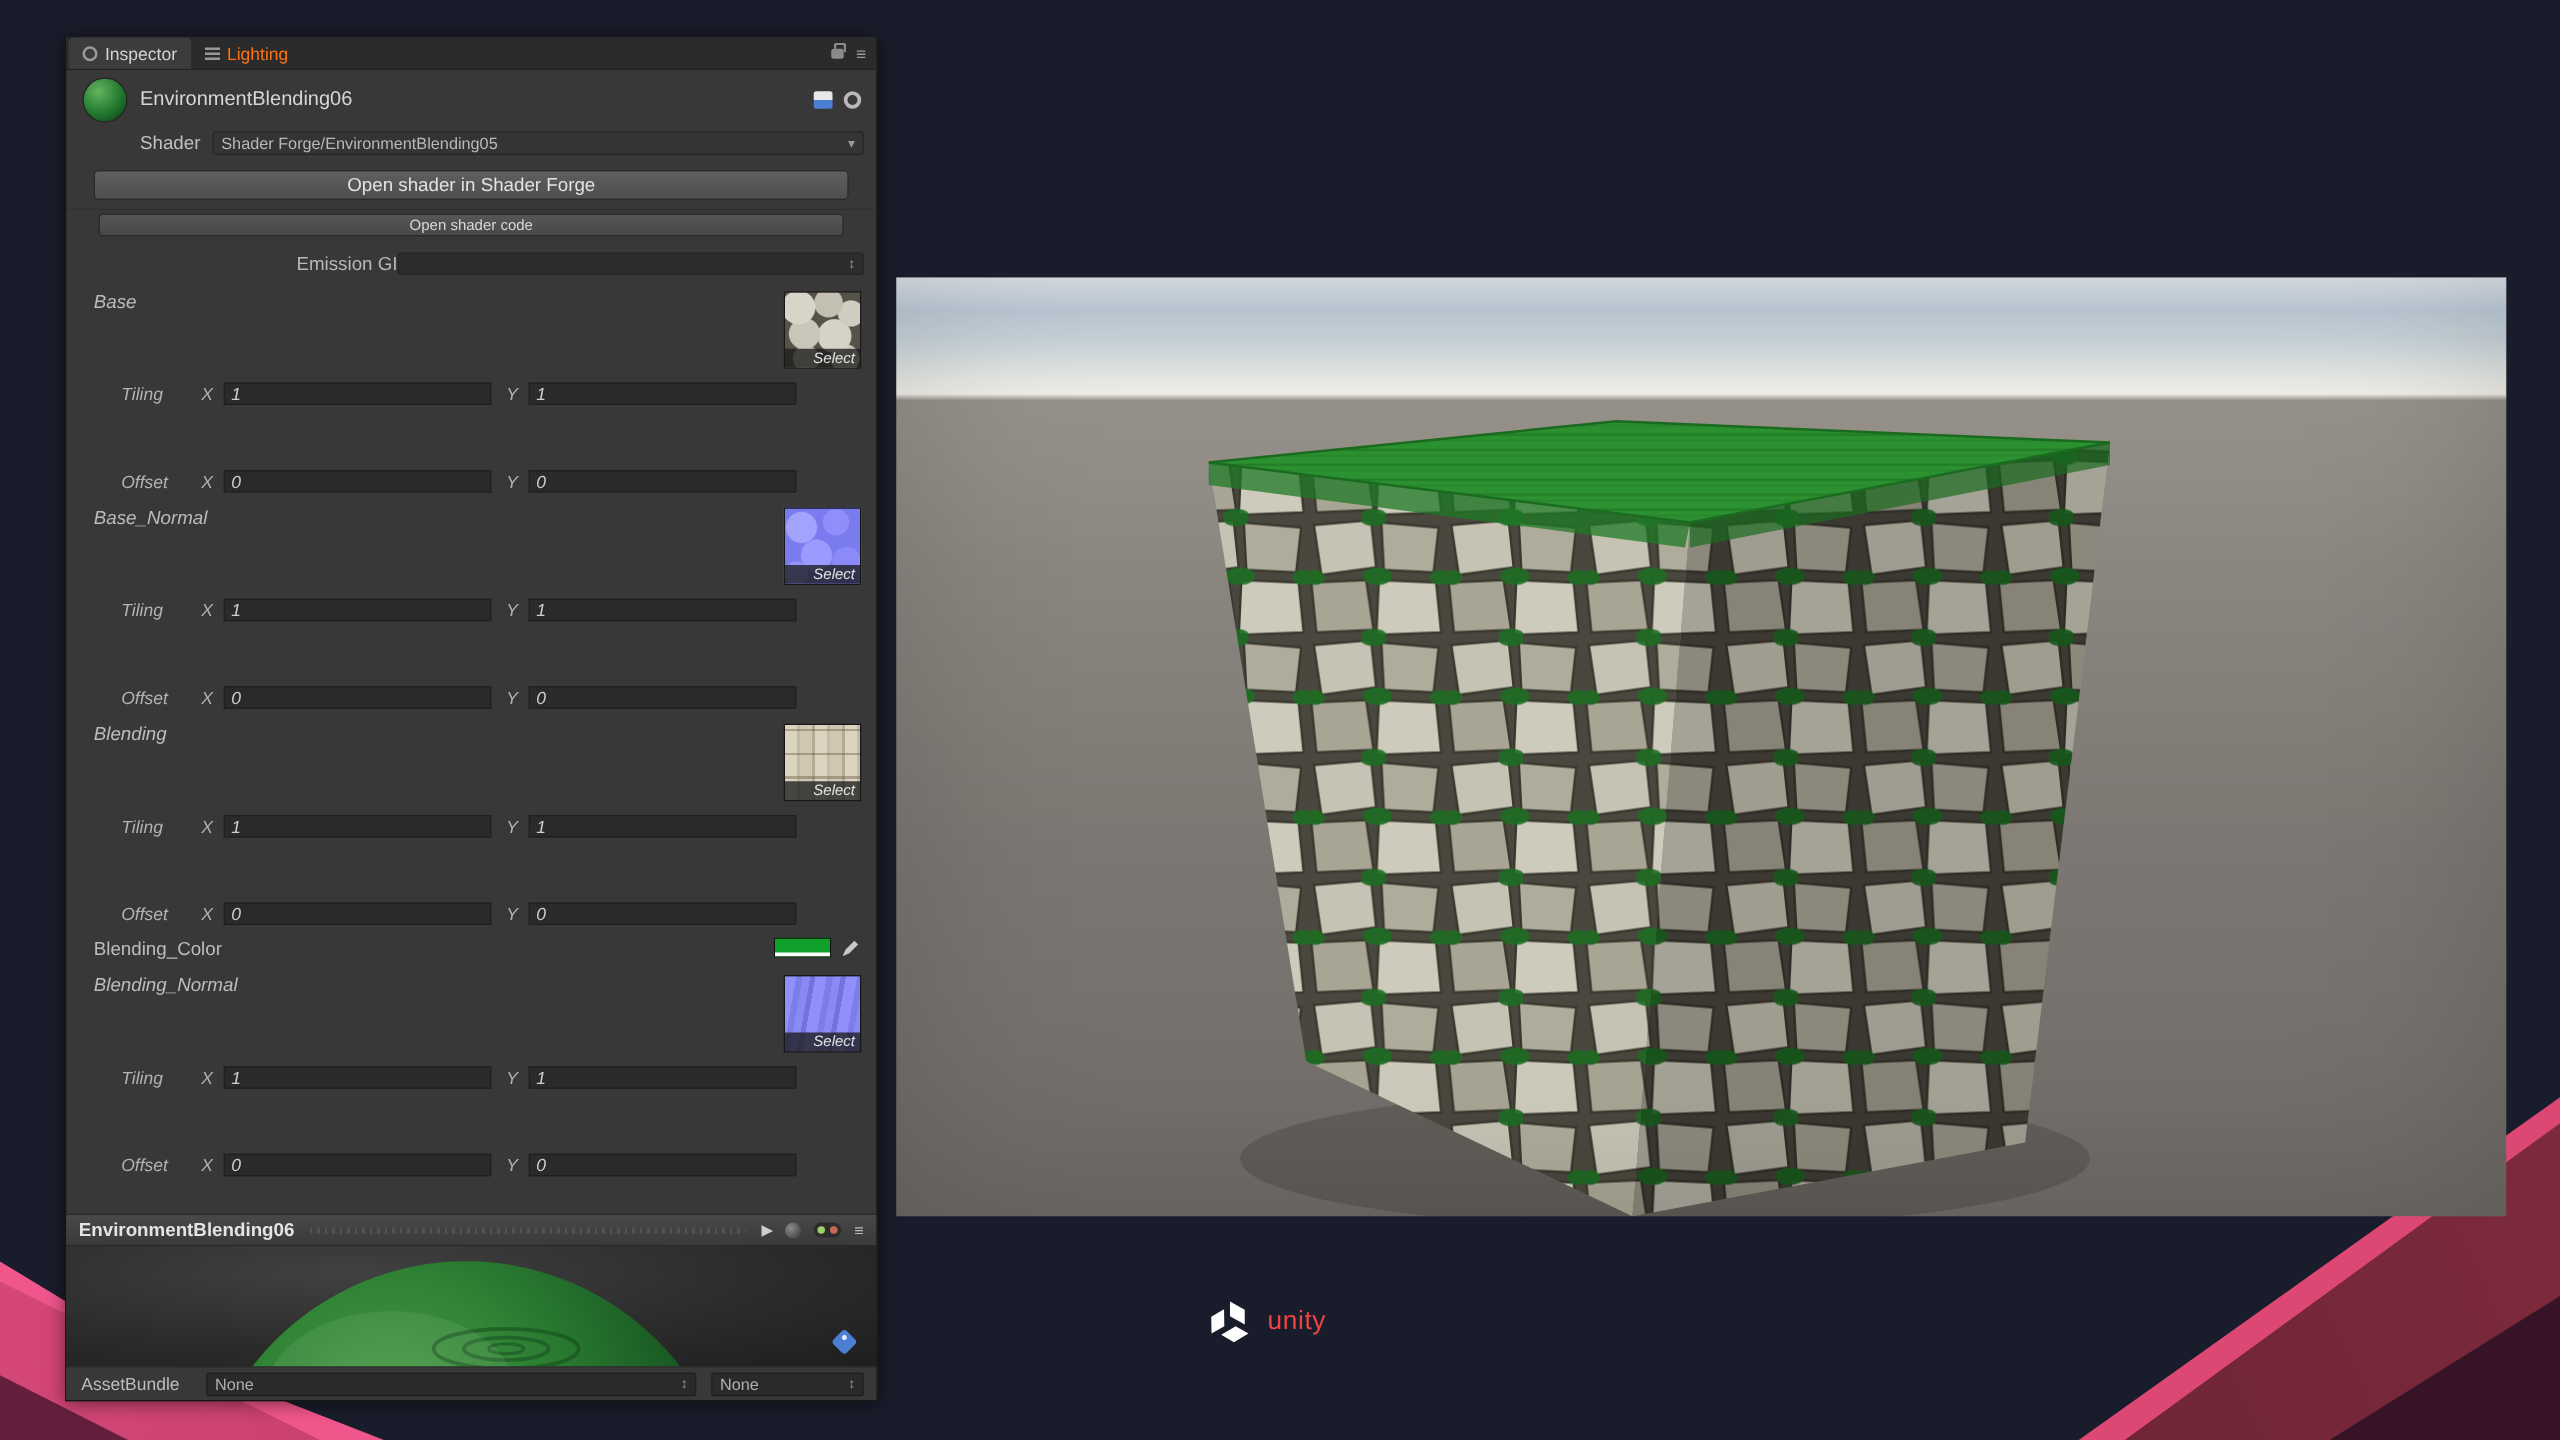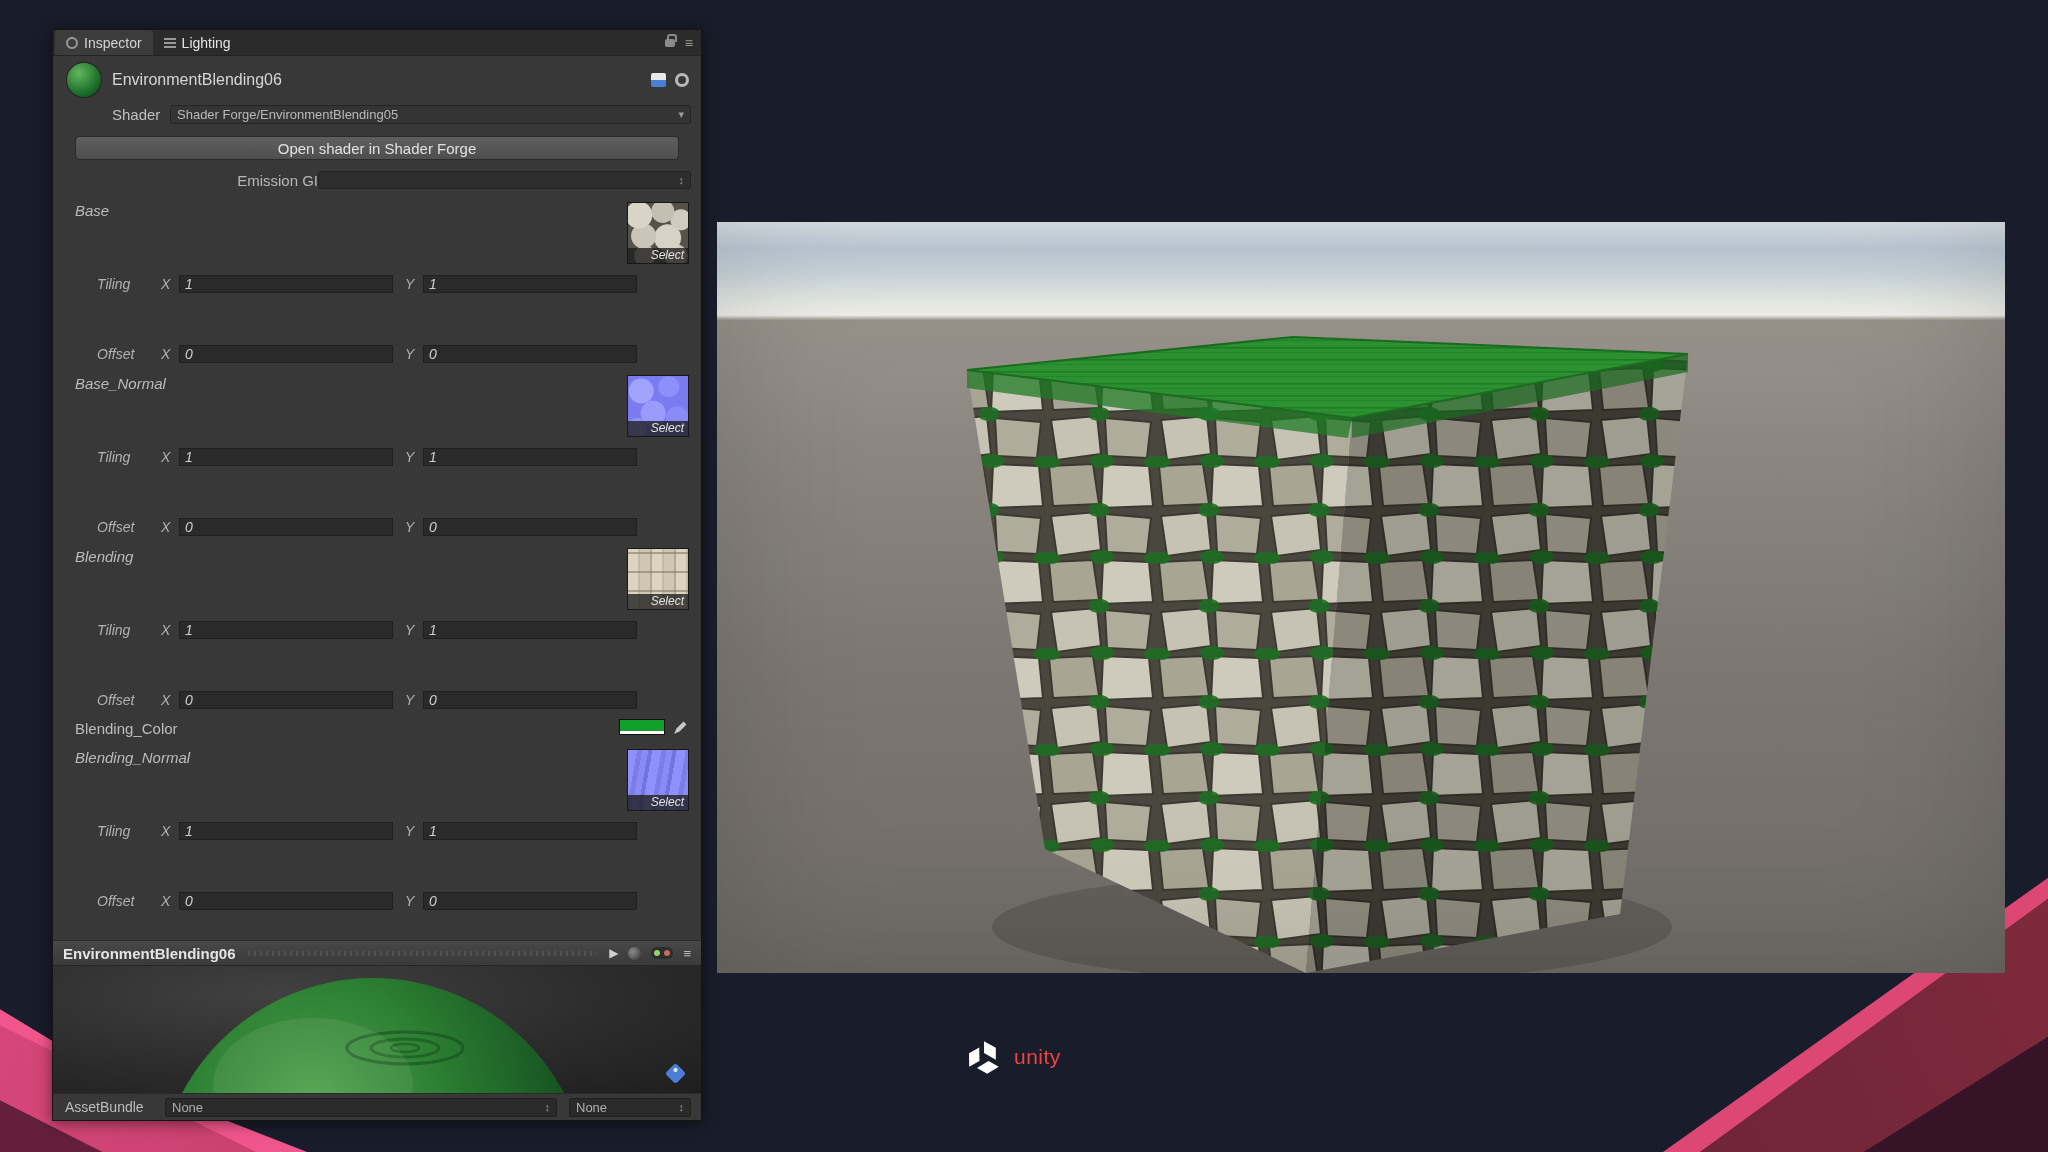--- a/index.html
+++ b/index.html
@@ -15,21 +15,21 @@
   .br-line   { background:#dc4773; clip-path:polygon(100% 76.2%, 100% 78.8%, 84.5% 100%, 81.2% 100%); }
   .br-maroon { background:linear-gradient(245deg,#8a2e40 0%,#5c1e30 60%,#47172a 100%); clip-path:polygon(100% 78%, 100% 100%, 83% 100%); }
   .br-dark   { background:#371327; clip-path:polygon(100% 90%, 100% 100%, 91% 100%); }
 
   
   .inspector { position:absolute; left:52px; top:29px; width:650px; height:1092px;
     background:#383838; border:1px solid #141414; display:flex; flex-direction:column;
     color:#b8b8b8; font-size:15px; box-shadow:0 2px 14px rgba(0,0,0,.5); }
 
   .tabbar { height:26px; flex:0 0 26px; background:#2b2b2b; display:flex; align-items:flex-end; border-bottom:1px solid #232323; padding-left:2px; }
-  .tab { height:25px; display:flex; align-items:center; padding:0 11px; font-size:14px; color:#e5e5e5; border-radius:4px 4px 0 0; cursor:default; }
+  .tab { height:25px; display:flex; align-items:center; padding:0 11px; font-size:14px; color:#f97316; border-radius:4px 4px 0 0; cursor:default; }
   .tab.active { background:#3c3c3c; color:#d4d4d4; }
   .tab-ico { display:inline-block; margin-right:6px; }
   .ico-inspector { width:12px; height:12px; border:2px solid #9a9a9a; border-radius:50%; }
   .ico-lighting { width:12px; height:12px;
     background:linear-gradient(#999,#999) 0 1px/12px 2px no-repeat,
                linear-gradient(#999,#999) 0 5px/12px 2px no-repeat,
                linear-gradient(#999,#999) 0 9px/12px 2px no-repeat; }
   .tabbar-spacer { flex:1; }
   .win-icons { display:flex; align-items:center; padding:0 8px 5px 0; gap:10px; }
   .lock-icon { width:10px; height:8px; background:#8a8a8a; border-radius:2px; position:relative; display:inline-block; }
@@ -177,20 +177,23 @@
 
     <div class="shader-row">
       <span class="shader-label">Shader</span>
       <div class="dropdown shader-dd">
         <span class="dd-value">Shader Forge/EnvironmentBlending05</span>
         <span class="dd-caret">▾</span>
       </div>
     </div>
 
     <button class="btn-wide">Open shader in Shader Forge</button>
+    <div class="btn-thin-wrap">
+      <button class="btn-thin">Open shader code</button>
+    </div>
 
     <div class="emission-row">
       <span class="em-label">Emission GI</span>
       <div class="dropdown em-dd">
         <span class="dd-value"></span>
         <span class="dd-caret">↕</span>
       </div>
     </div>
 
     <div class="tex-section">

